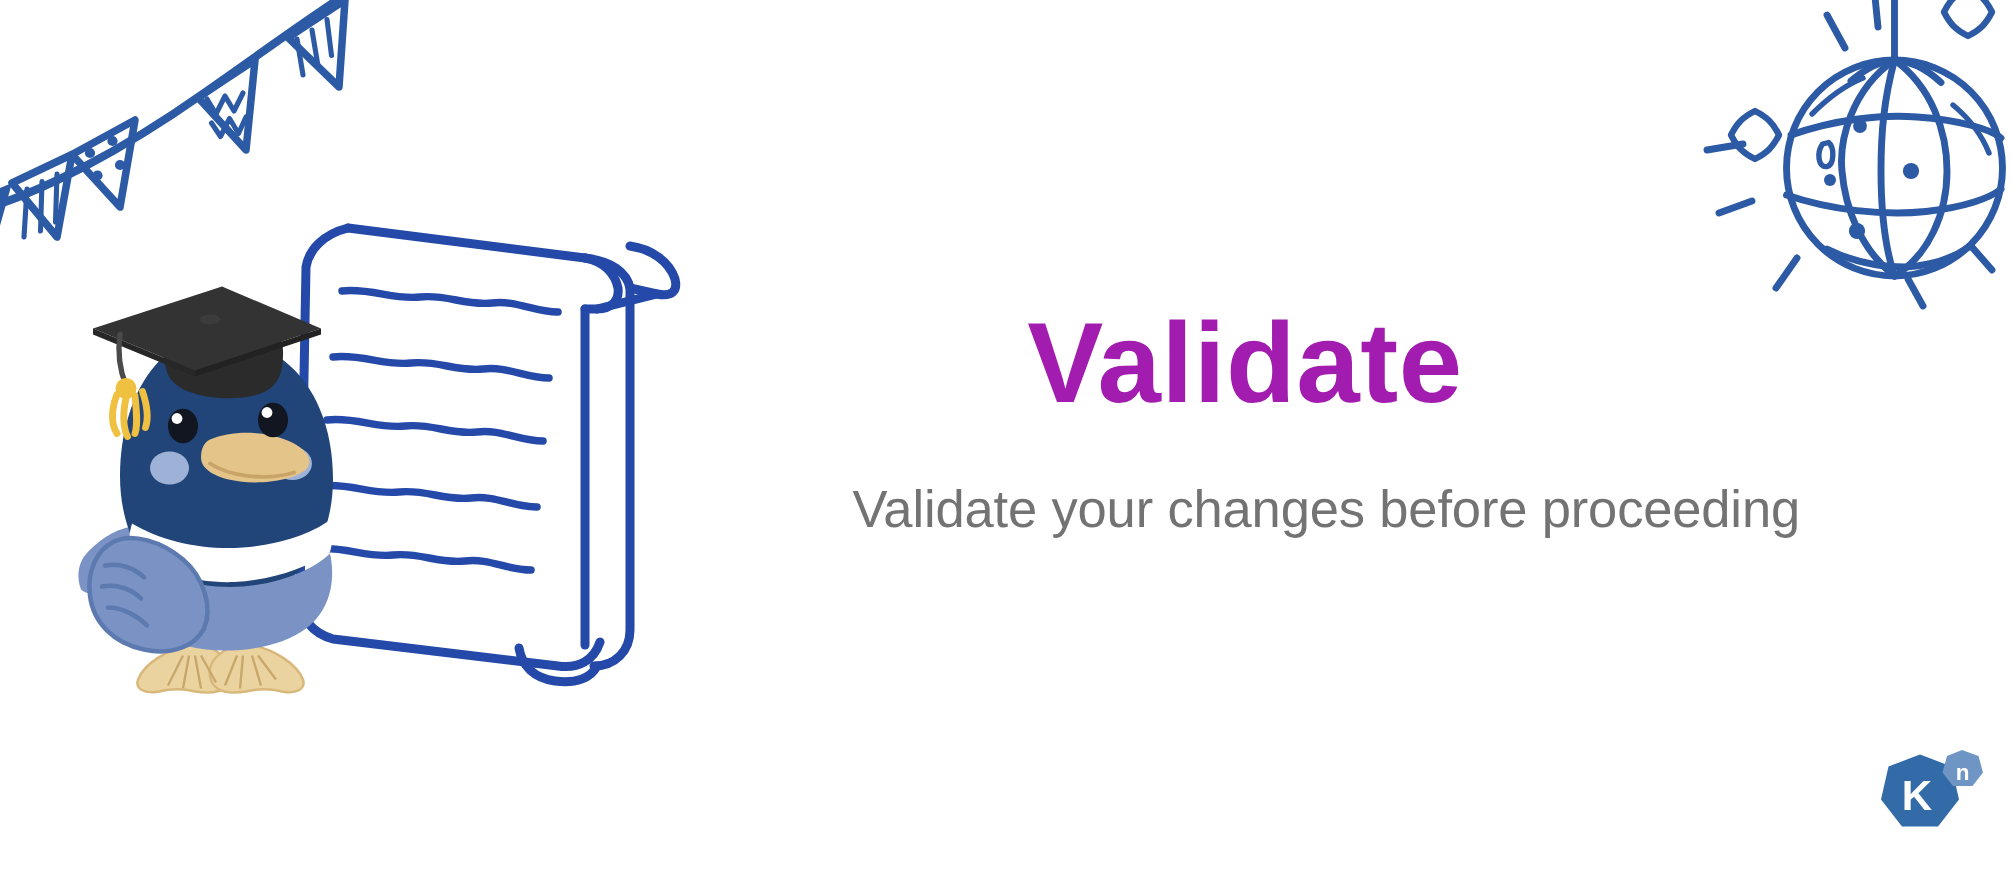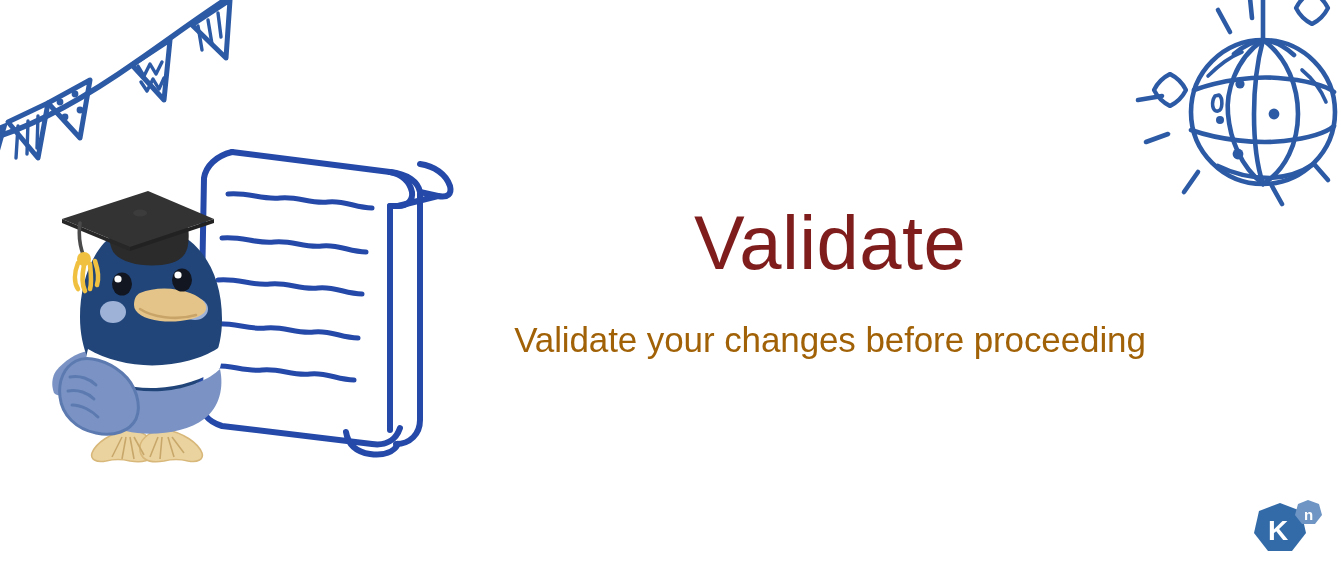--- a/index.html
+++ b/index.html
@@ -36,34 +36,35 @@
   .hero-text {
     position: absolute;
     left: 460px;
     top: 205px;
     width: 740px;
     text-align: center;
   }
   #page-title {
     margin: 0;
     font-size: 76px;
-    font-weight: 400;
+    font-weight: 700;
     line-height: 1.0;
     letter-spacing: 0.4px;
-    color: #7f1d1d;
+    color: #a21caf;
     white-space: nowrap;
   }
   #page-subtitle {
     margin: 40px 0 0 0;
     font-size: 35px;
     font-weight: 400;
     line-height: 1.1;
     letter-spacing: -0.1px;
-    color: #a16207;
+    color: #737373;
     white-space: nowrap;
+    text-align: right;
   }
 
   
   #brand-logo {
     position: absolute;
     left: 1247px;
     top: 500px;
     width: 80px;
     height: 70px;
   }

